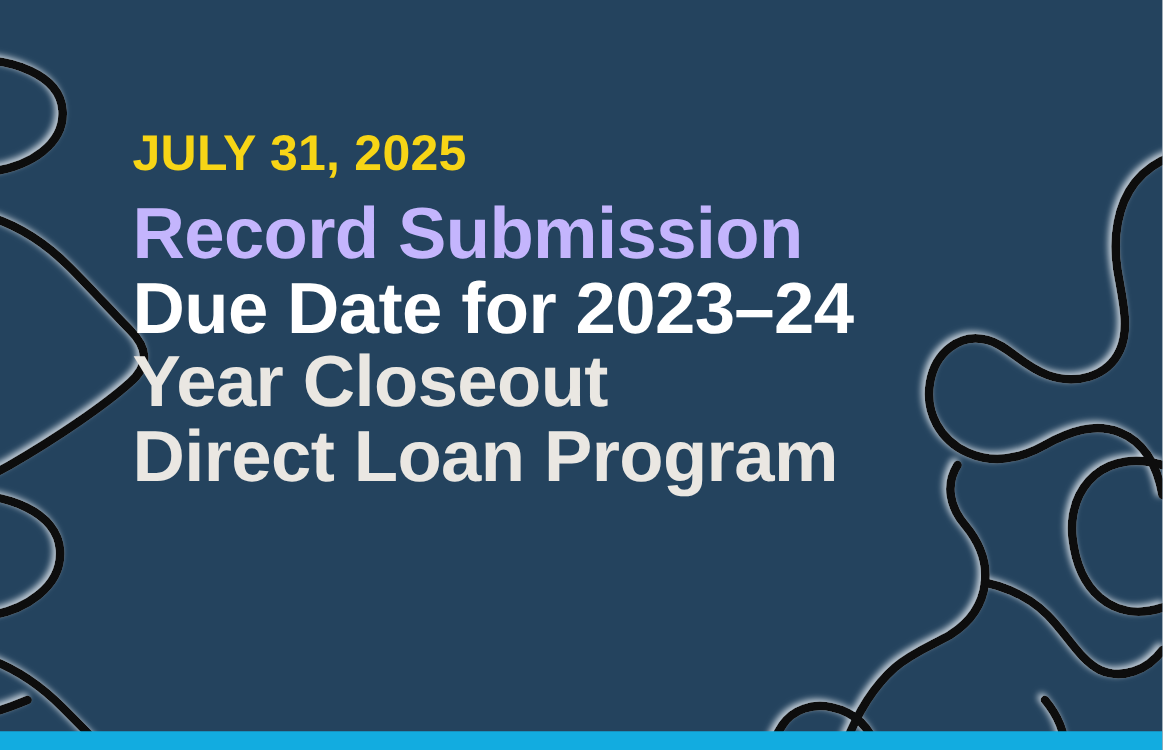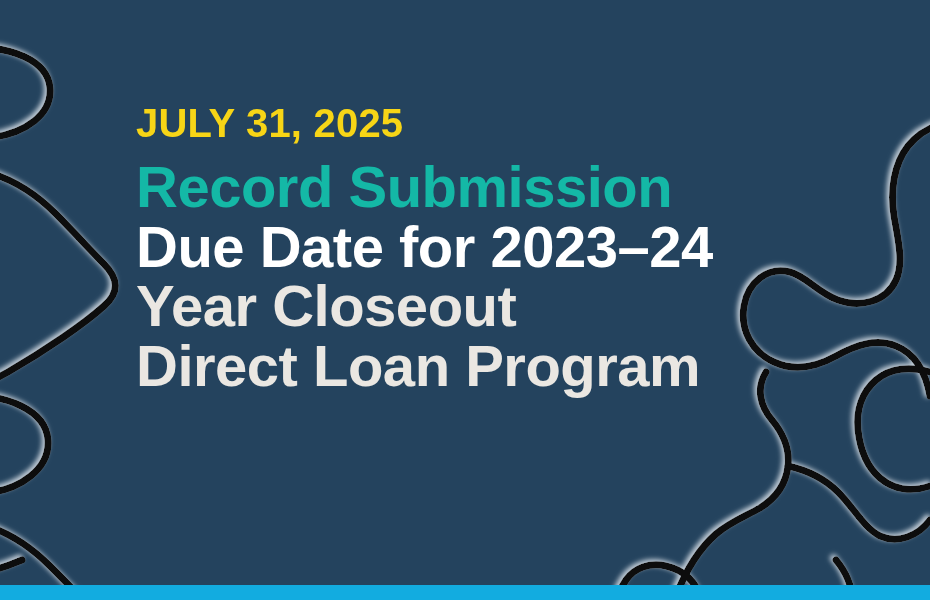--- a/index.html
+++ b/index.html
@@ -17,21 +17,21 @@
   }
   #puzzle-bg {
     position: absolute;
     inset: 0;
     width: 930px;
     height: 600px;
     pointer-events: none;
   }
   #content {
     position: absolute;
-    left: 136px;
+    left: 106px;
     top: 103px;
     width: 790px;
   }
   .date-line {
     font-size: 40px;
     font-weight: bold;
     letter-spacing: 0.2px;
     color: #F7D516;
     line-height: 1.0;
     margin: 0 0 14px 0;
@@ -99,21 +99,21 @@
       <path d="M 702 600 C 696 582 684 570 666 566 C 650 562 634 568 626 580
                C 620 589 618 596 618 600"></path>
 
       <path d="M 836 560 C 846 572 852 586 852 600"></path>
     </g>
   </svg>
 
   <div id="content">
     <p class="date-line" style="color: rgb(247, 213, 22);">JULY 31, 2025</p>
     <div class="title-block">
-      <p class="title-line" style="color: #14b8a6;">Record Submission</p>
+      <p class="title-line" style="color: #c4b5fd;">Record Submission</p>
       <p class="title-line" style="color: #ffffff;">Due Date for 2023–24</p>
       <p class="title-line" style="color: rgb(234, 231, 226);">Year Closeout</p>
       <p class="title-line" style="color: rgb(234, 231, 226);">Direct Loan Program</p>
     </div>
   </div>
 
   <div id="bottom-bar" style="background: rgb(18, 172, 224);"></div>
 
 </div>
 

